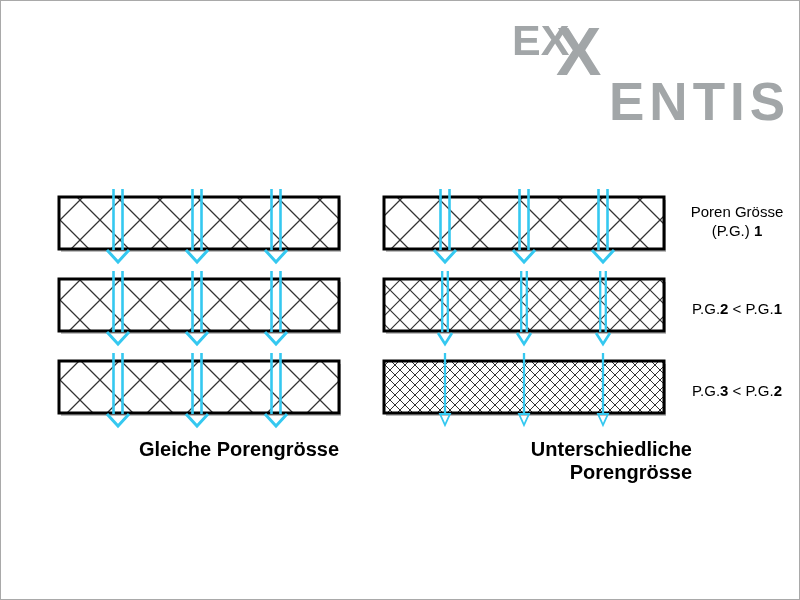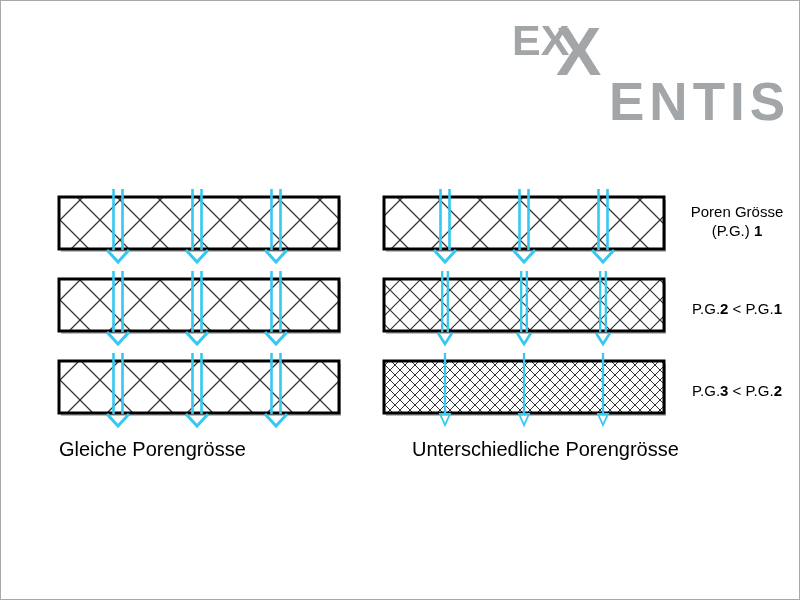--- a/index.html
+++ b/index.html
@@ -29,22 +29,22 @@
   .lg-entis{position:absolute;left:97px;top:23px;font-size:53px;letter-spacing:5px;margin-top:36px;}
 
   svg{position:absolute;top:0;left:0;}
   .hatch-line{stroke:var(--hatch);fill:none;}
   .layer-shadow{fill:var(--shadow);stroke:none;}
   .layer-fill{fill:#ffffff;stroke:none;}
   .layer-border{fill:none;stroke:var(--border);stroke-width:3;}
   .arrow{stroke:var(--accent);fill:none;}
 
   
-  .caption{position:absolute;top:438px;width:280px;text-align:left;
-           font-size:20px;color:var(--text);}
+  .caption{position:absolute;top:438px;width:280px;text-align:right;
+           font-size:20px;color:var(--text);font-weight:bold;}
   .cap-left{left:59px;}
   .cap-right{left:384px;margin-left:28px;}
 
   .side-label{position:absolute;left:668px;width:138px;text-align:center;
               font-size:15px;line-height:19px;color:var(--text);}
   .lbl1{top:202px;}
   .lbl2{top:299px;}
   .lbl3{top:381px;}
   .b{font-weight:bold;}
 </style>

